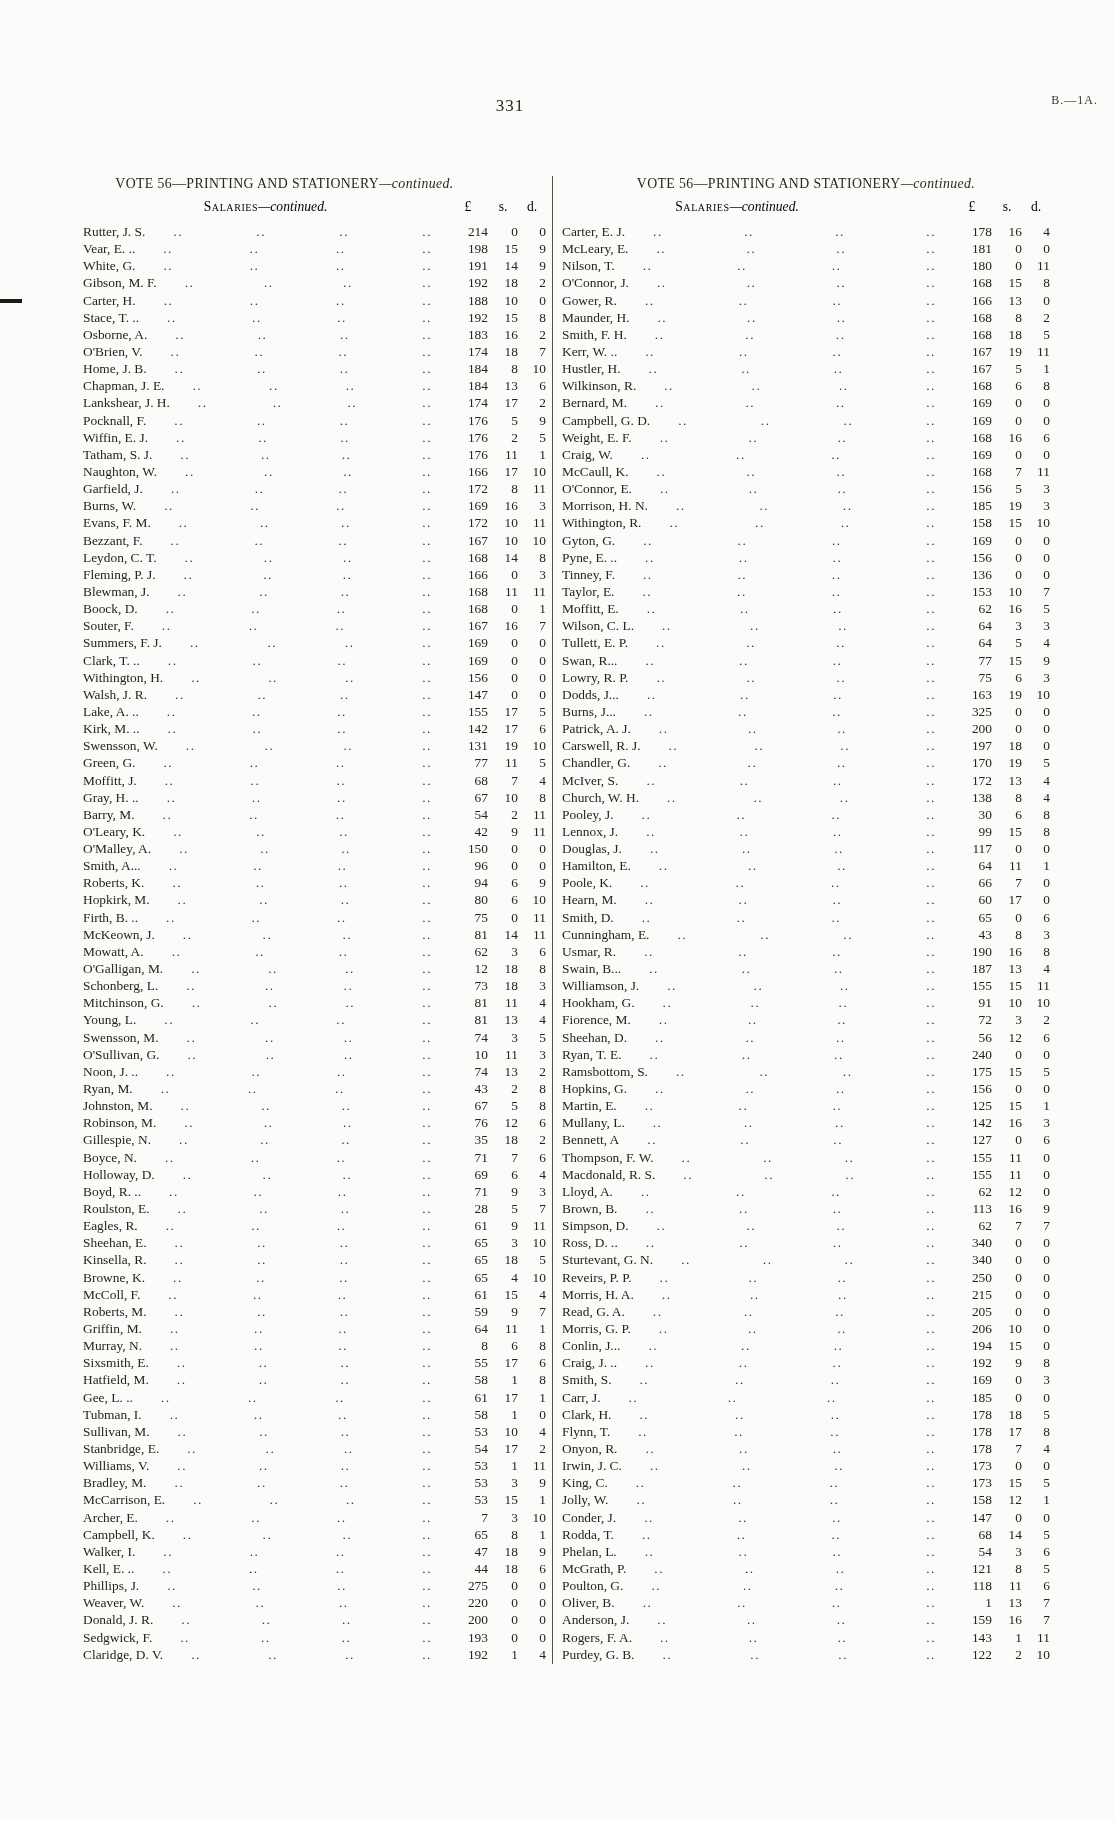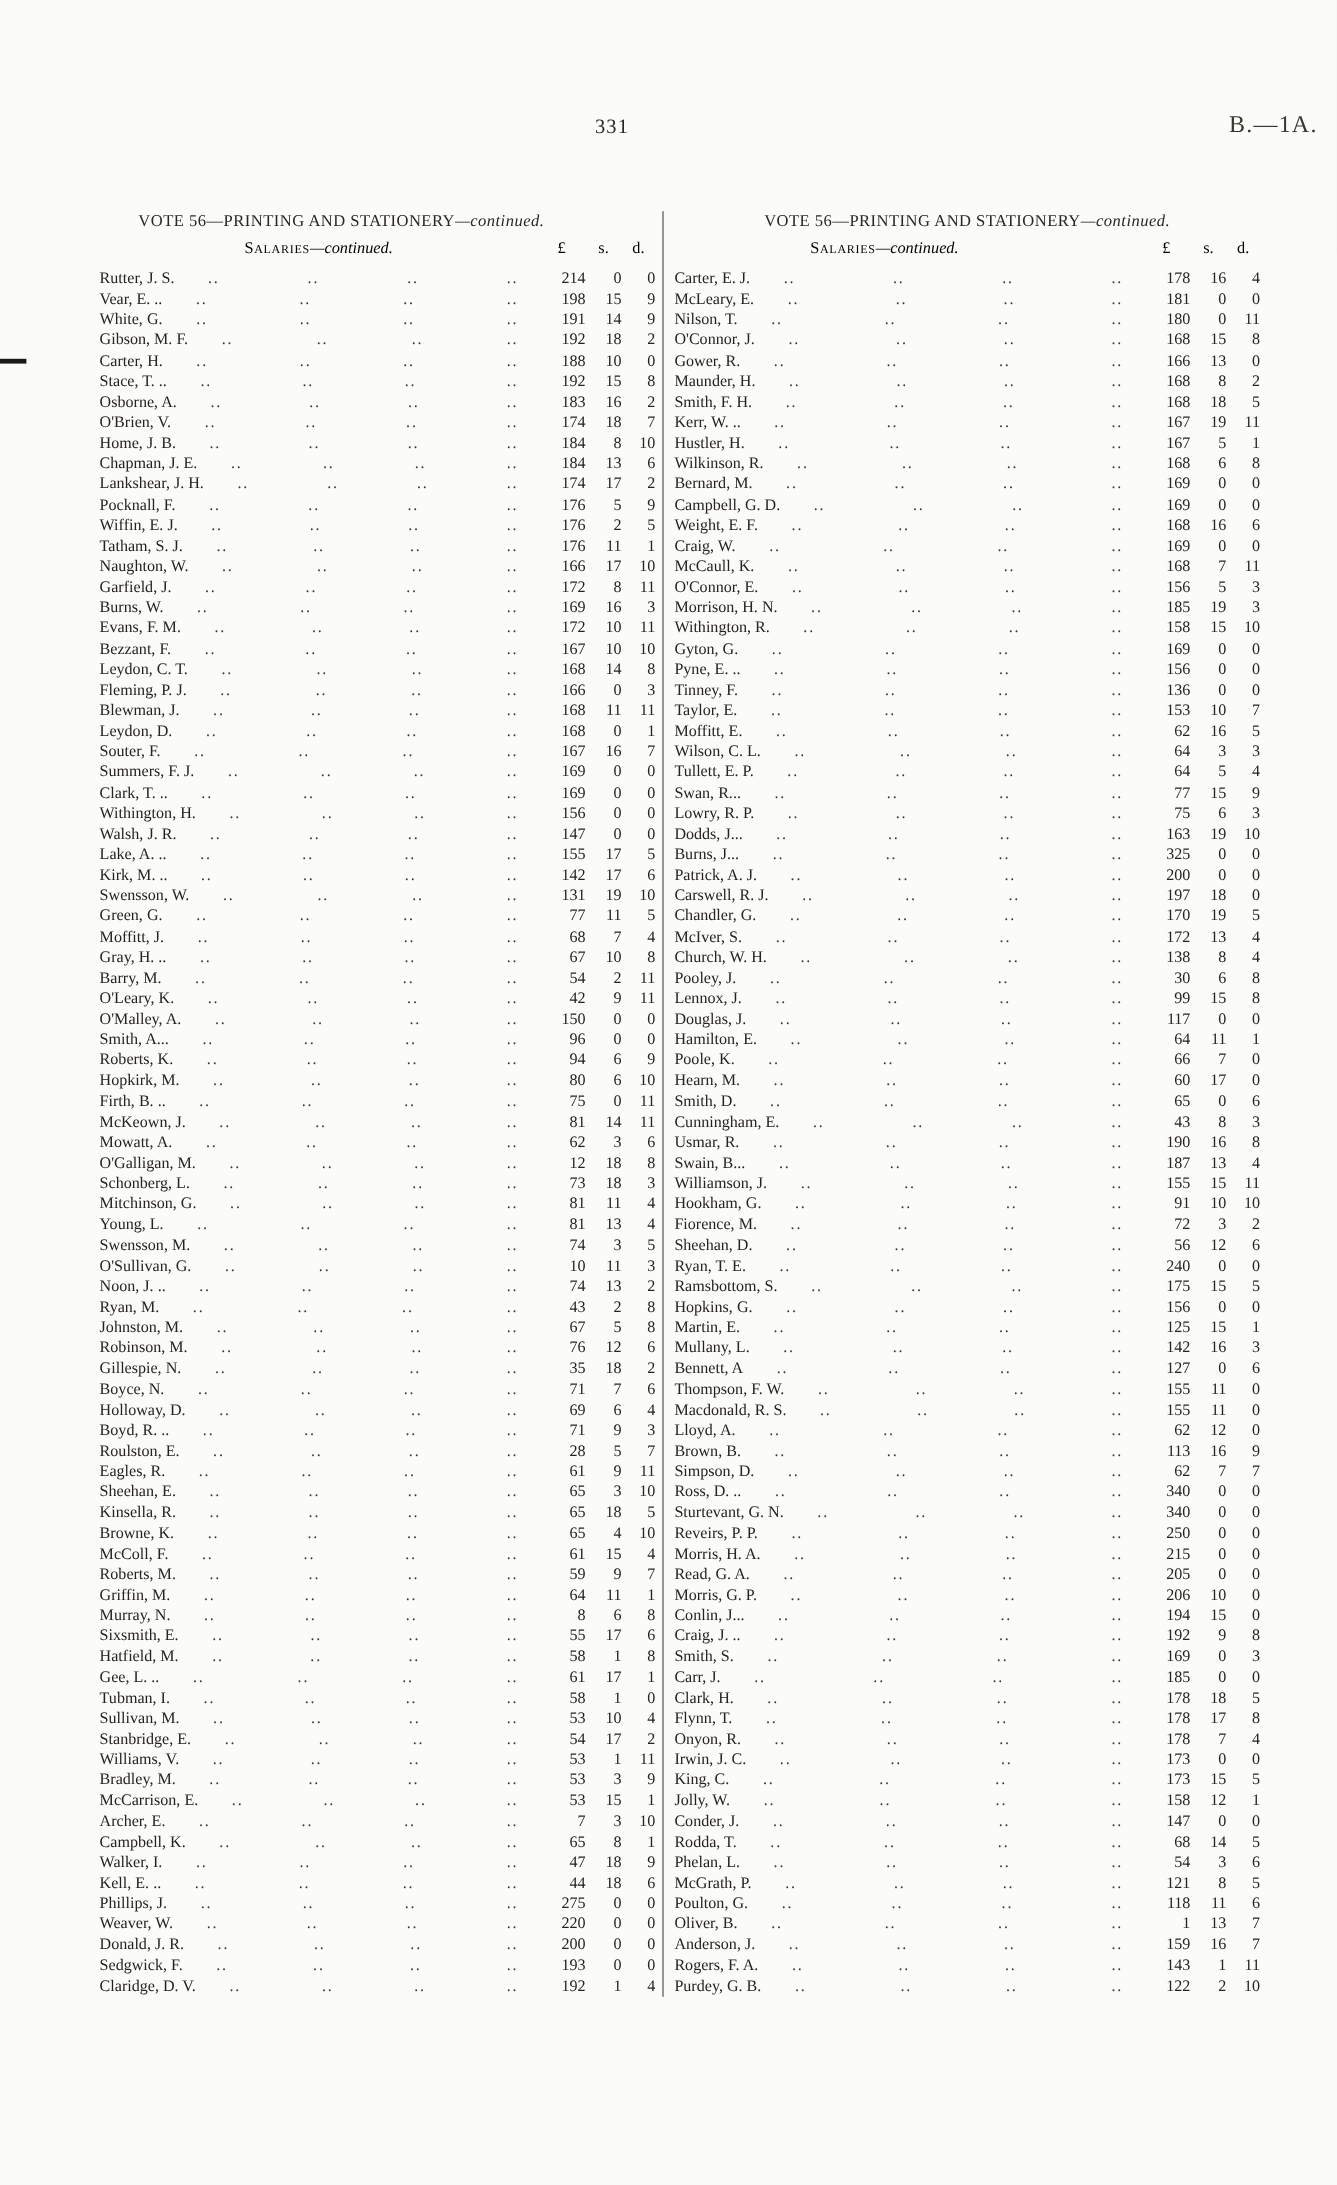--- a/index.html
+++ b/index.html
@@ -12,21 +12,21 @@
     color:#26231;
     font-family:Liberation Serif, serif;
     overflow:hidden;
   }
   .page-number{
     position:absolute;top:96px;left:0;width:1020px;
     text-align:center;font-size:17px;letter-spacing:1px;color:#2a2722;
   }
   .folio{
     position:absolute;top:93px;right:16px;
-    font-size:20px;letter-spacing:1px;color:#3a372f;
+    font-size:12px;letter-spacing:1px;color:#3a372f;
   }
   .margin-mark{
     position:absolute;left:0;top:299px;width:22px;height:4px;background:#1c1a16;
   }
   .title-line{
     position:absolute;top:146px;left:83px;width:965px;
     text-align:center;font-size:14.5px;color:#2a2722;
   }
   .sc{font-variant:small-caps;letter-spacing:0.8px;}
   .sc2{font-variant:small-caps;letter-spacing:0.6px;}
@@ -393,21 +393,21 @@
               <i>..</i>
               <i>..</i>
             </span>
             <span class="amt">
               <b class="l">168</b>
               <b class="s">11</b>
               <b class="d">11</b>
             </span>
           </div>
           <div class="row">
-            <span class="nm">Leydon, D.</span>
+            <span class="nm">Boock, D.</span>
             <span class="ld">
               <i>..</i>
               <i>..</i>
               <i>..</i>
               <i>..</i>
             </span>
             <span class="amt">
               <b class="l">168</b>
               <b class="s">0</b>
               <b class="d">1</b>

